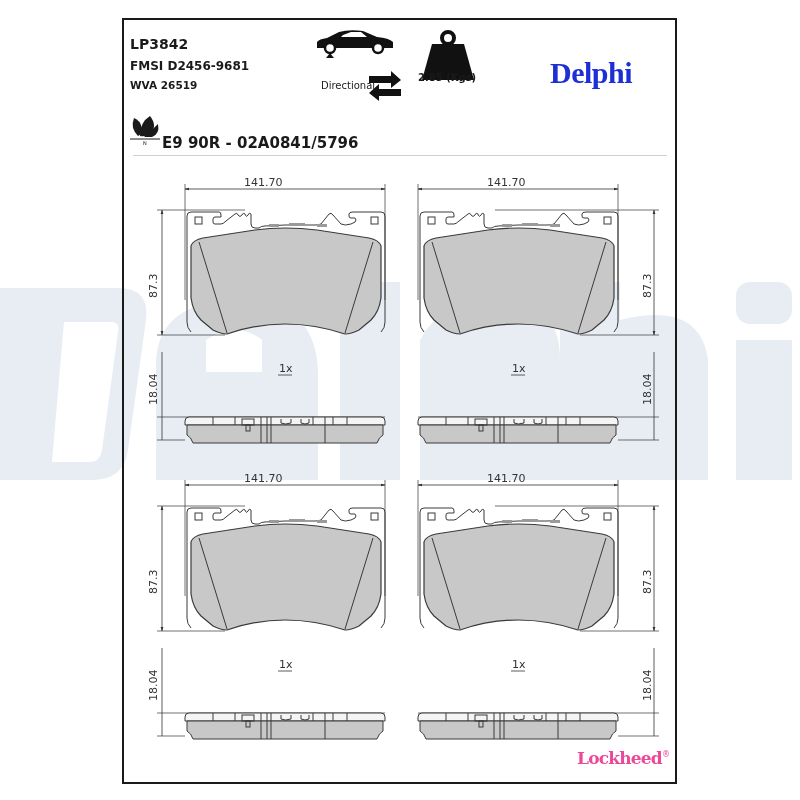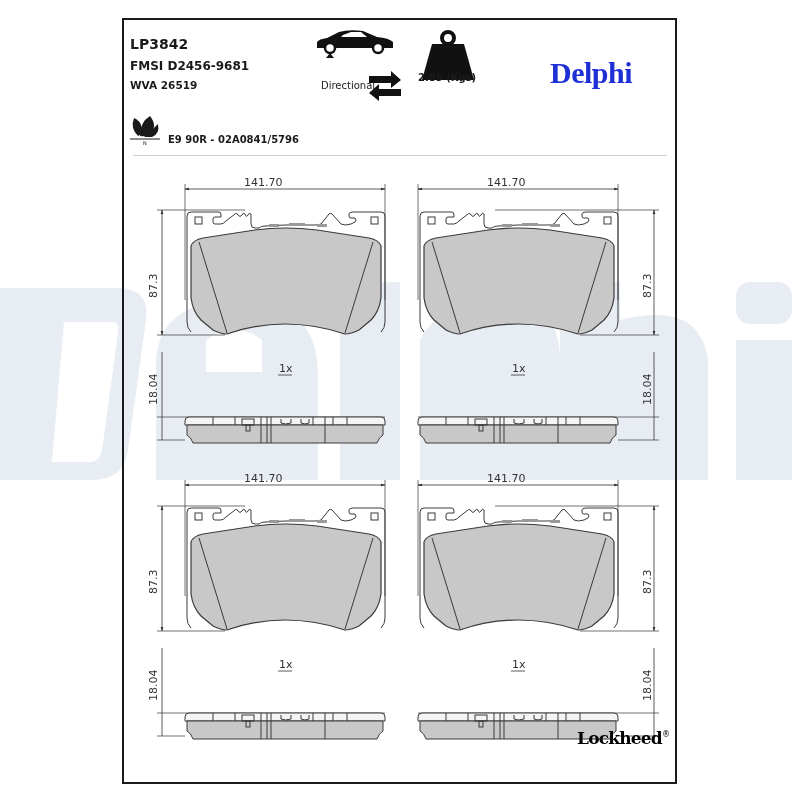--- a/index.html
+++ b/index.html
@@ -3,25 +3,25 @@
   <meta charset="utf-8">
   <style>
     html, body { margin:0; padding:0; background:#ffffff; }
     body { width:800px; height:800px; position:relative; overflow:hidden; font-family:"DejaVu Sans", sans-serif; }
     .watermark { position:absolute; left:0; top:0; width:800px; height:800px; z-index:0; }
     .sheet { position:absolute; left:122px; top:18px; width:551px; height:762px; border:2px solid #1a1a1a; z-index:1; background:transparent; }
     .hdr { position:absolute; z-index:2; color:#1a1a1a; font-weight:bold; }
     .part-no { left:130px; top:36px; font-size:14px; }
     .fmsi { left:130px; top:59px; font-size:12px; }
     .wva { left:130px; top:79px; font-size:10.5px; }
-    .ece { left:168px; top:134px; font-size:10px; }
+    .ece { left:162px; top:134px; font-size:15px; }
     .direct { position:absolute; left:310px; top:80px; font-size:10px; color:#1a1a1a; z-index:2; font-weight:normal;margin-left:11px; }
     .weight { position:absolute; left:418px; top:72px; font-size:10px; font-weight:bold; color:#1a1a1a; z-index:2; }
     .brand { position:absolute; left:541px; top:56px; font-size:30px; font-weight:bold; color:#1e2fd6; z-index:2; letter-spacing:-0.5px; font-family:Liberation Serif, serif;margin-left:9px; }
-    .lockheed { position:absolute; left:577px; top:728px; font-size:17px; font-weight:bold; color:#000000; z-index:2; font-family:"DejaVu Serif", serif; letter-spacing:-0.8px; }
+    .lockheed { position:absolute; left:577px; top:748px; font-size:17px; font-weight:bold; color:#ec4899; z-index:2; font-family:"DejaVu Serif", serif; letter-spacing:-0.8px; }
     .lockheed sup { font-size:8px; font-family:"DejaVu Sans", sans-serif; font-weight:normal; }
     .divider { position:absolute; left:133px; top:155px; width:534px; height:1px; background:#cfcfcf; z-index:2; }
     .icon { position:absolute; z-index:2; }
     .drawing { position:absolute; left:0; top:0; width:800px; height:800px; z-index:2; pointer-events:none; }
     .dim { font-family:"DejaVu Sans", sans-serif; font-size:11px; fill:#333; }
     .qty { font-family:"DejaVu Sans", sans-serif; font-size:11px; fill:#333; }
   </style>
 </head>
 <body>
 

